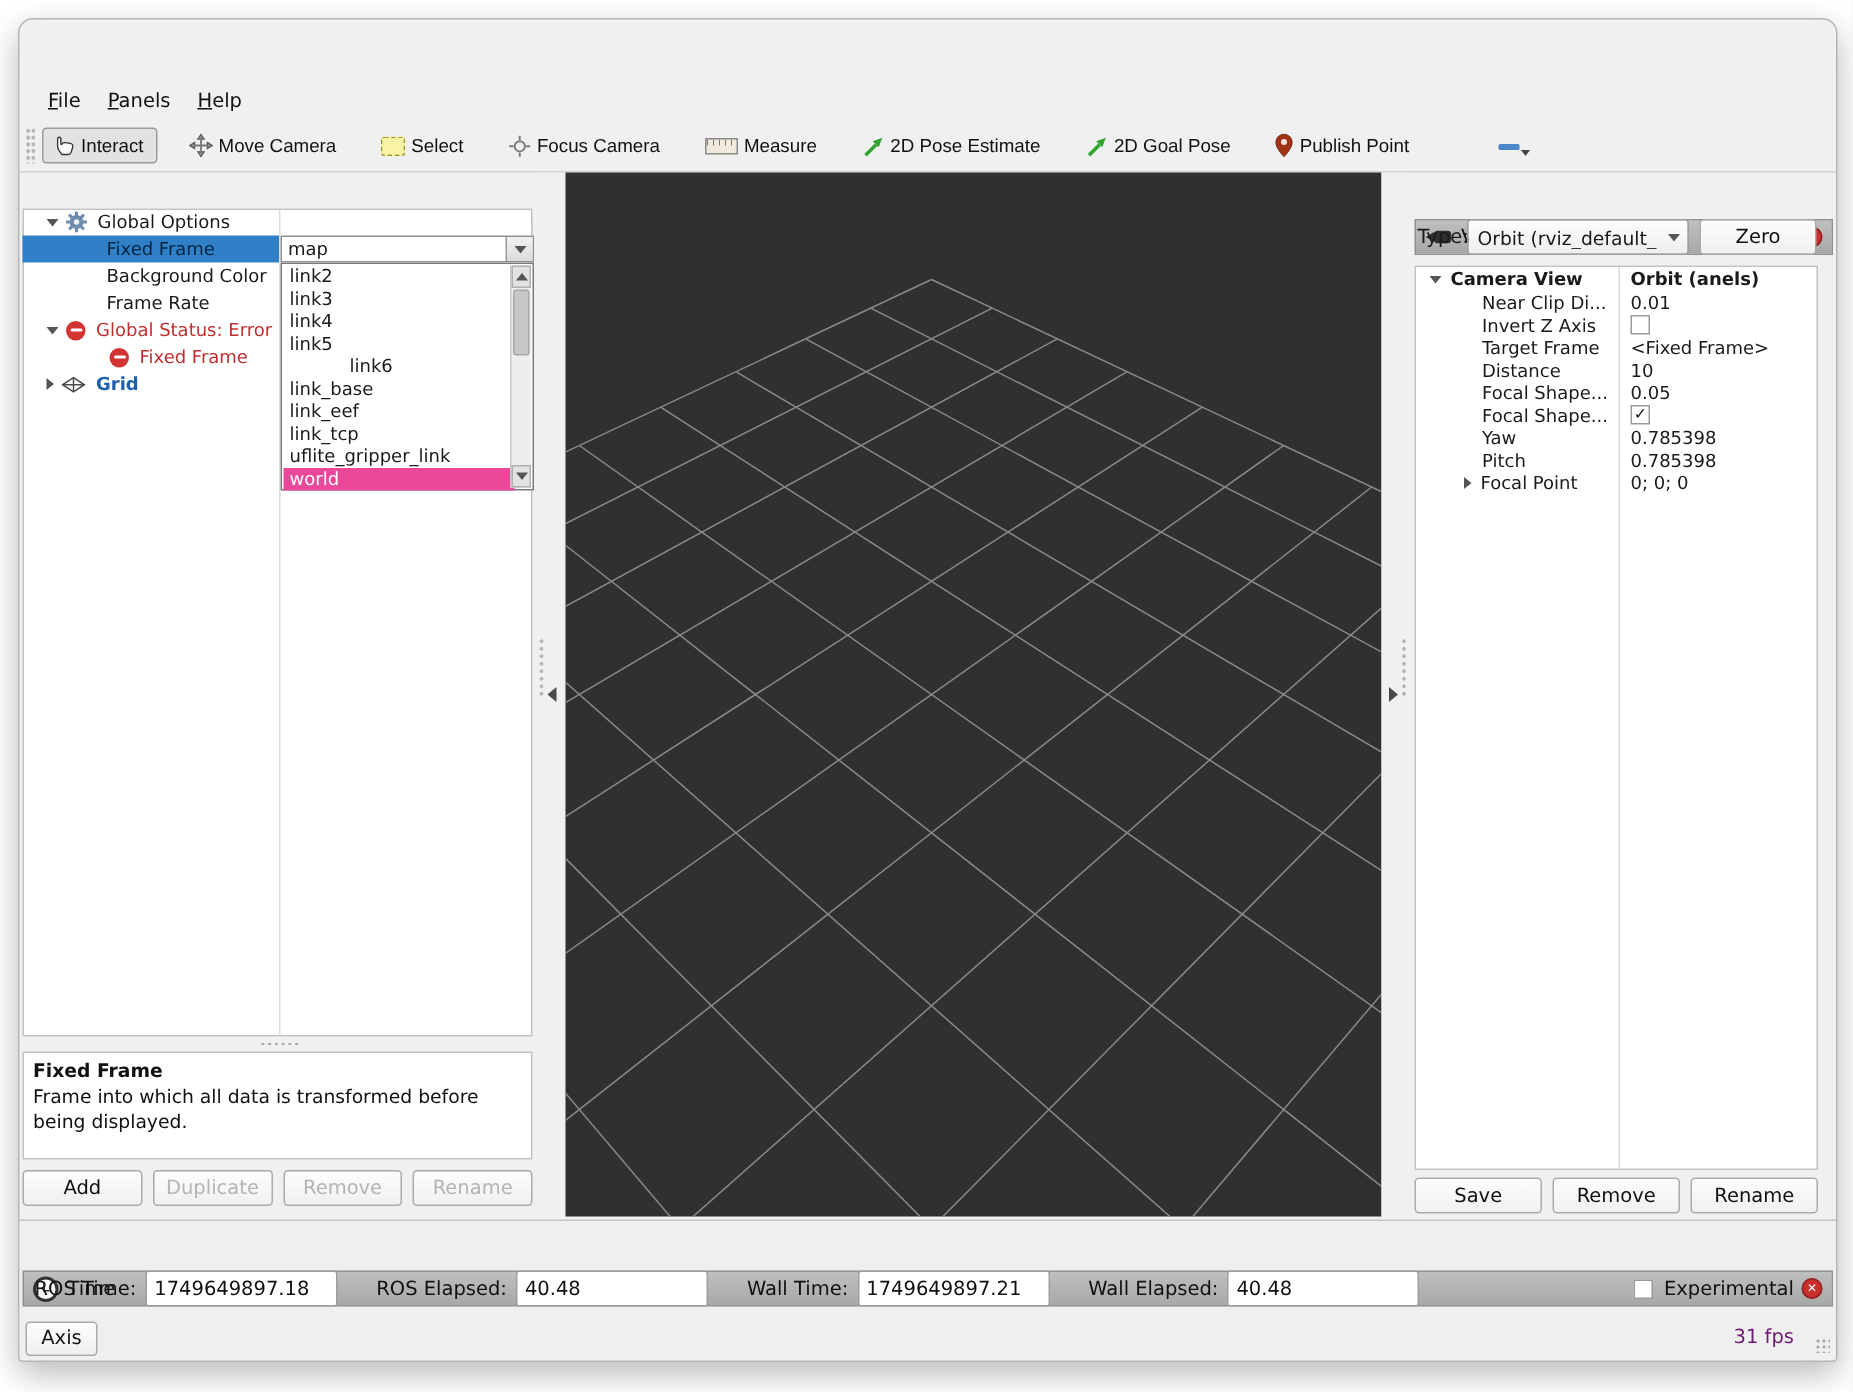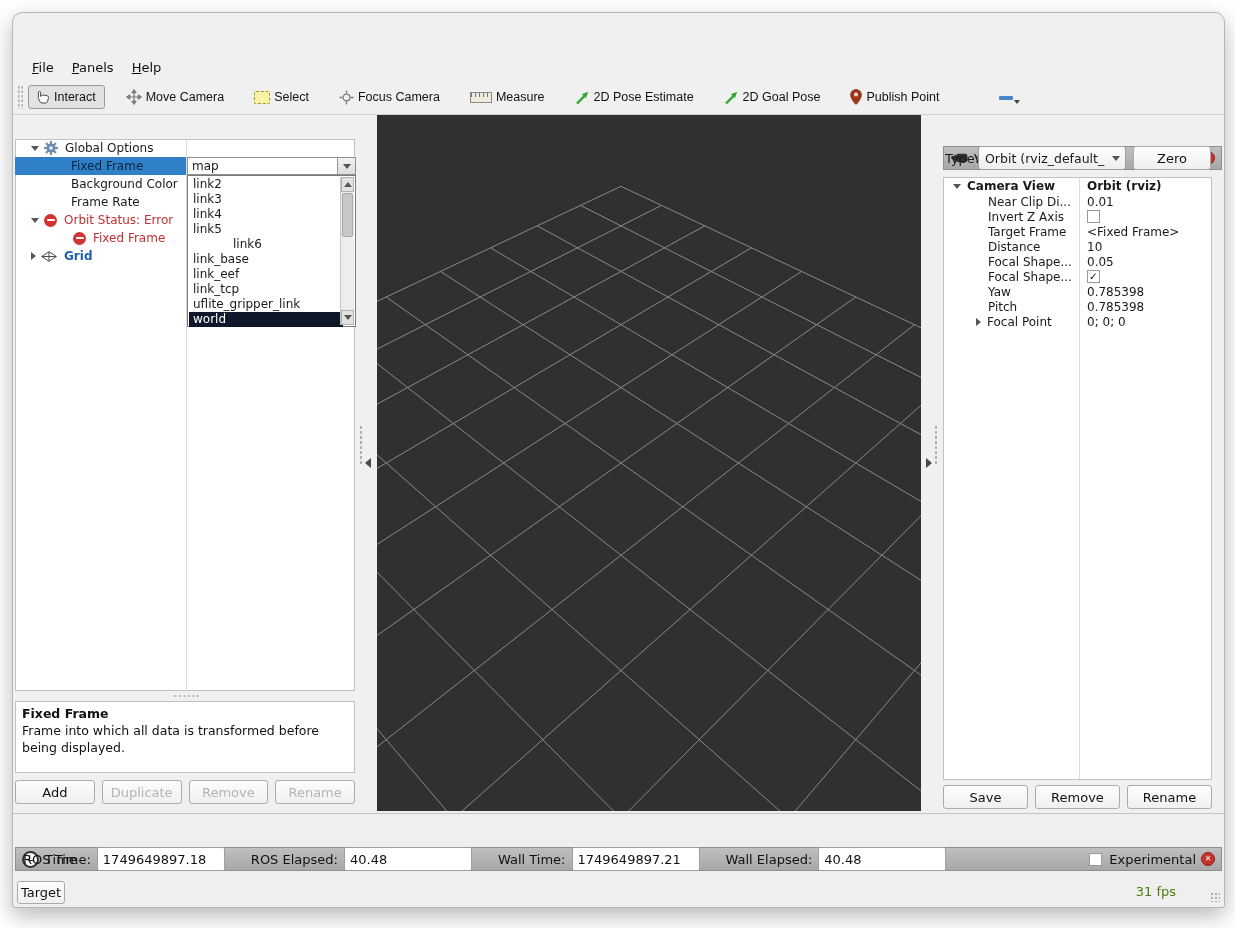--- a/index.html
+++ b/index.html
@@ -64,21 +64,21 @@
   
   .combo{position:absolute;background:#fff;border:1px solid #8f8f8f;box-sizing:border-box;display:flex;align-items:center;font-size:12px;}
   .combo .val{flex:1;padding-left:4px;overflow:hidden;white-space:nowrap;}
   .combo .btn{width:17px;align-self:stretch;background:linear-gradient(#f2f2f2,#dcdcdc);border-left:1px solid #9a9a9a;display:flex;align-items:center;justify-content:center;}
   .rcombo{position:absolute;border:1px solid #9f9f9f;border-radius:3px;background:linear-gradient(#fdfdfd,#eeeeee);display:flex;align-items:center;box-sizing:border-box;font-size:12.5px;}
   .rcombo .val{flex:1;padding-left:6px;overflow:hidden;white-space:nowrap;}
   .rcombo .btn{width:18px;display:flex;align-items:center;justify-content:center;}
   
   .ddlist{position:absolute;background:#fff;border:1px solid #7a7a7a;box-sizing:border-box;z-index:30;}
   .dditem{position:absolute;left:1px;height:15px;line-height:15px;font-size:12px;padding-left:4px;white-space:nowrap;overflow:hidden;}
-  .dditem.hl{background:#0f172a;color:#ffffff;}
+  .dditem.hl{background:#ec4899;color:#ffffff;}
   .sbar{position:absolute;top:1px;bottom:1px;width:14px;right:1px;background:#ededed;border-left:1px solid #c5c5c5;box-sizing:border-box;}
   .sbtn{position:absolute;left:0;width:13px;height:15px;background:#e2e2e2;border:1px solid #b0b0b0;box-sizing:border-box;display:flex;align-items:center;justify-content:center;}
   .sthumb{position:absolute;left:1px;width:11px;background:#c7c7c7;border:1px solid #a8a8a8;border-radius:2px;box-sizing:border-box;}
   
   .btn-std{background:linear-gradient(#fdfdfd,#f0f0f0);border:1px solid #ababab;border-radius:3px;font-size:13px;color:#111;display:flex;align-items:center;justify-content:center;box-sizing:border-box;font-family:inherit;}
   .btn-std.disabled{color:#b4b4b4;}
   .btnrow{position:absolute;display:flex;gap:7px;justify-content:space-between;}
   .btnrow .btn-std{flex:1;height:24px;}
   
   .helpbox{position:absolute;background:#fff;border:1px solid #c2c2c2;box-sizing:border-box;padding:4px 6px;font-size:12.5px;line-height:1.35;color:#111;}
@@ -93,21 +93,21 @@
   .vrow .name{overflow:hidden;}
   .vrow .value{position:absolute;left:138px;top:0;height:100%;display:flex;align-items:center;padding-left:4px;}
   .vrow.bold{font-weight:bold;height:16px;}
   .cb{width:13px;height:13px;background:#fff;border:1px solid #9a9a9a;box-sizing:border-box;display:inline-flex;align-items:center;justify-content:center;font-size:10.5px;font-weight:bold;color:#111;line-height:1;}
   
   .timepanel{position:absolute;left:0;top:800px;width:100%;height:92px;background:#efefef;border-top:1px solid #c4c4c4;}
   .tfield-label{font-size:13px;color:#111;margin-right:6px;white-space:nowrap;}
   .tfield-input{width:128px;height:24px;border:1px solid #9f9f9f;border-radius:2px;background:#fff;font-family:inherit;font-size:13px;padding:0 5px;box-sizing:border-box;color:#111;margin-right:26px;}
   .fieldsrow{position:absolute;left:10px;top:33px;display:flex;align-items:center;}
   .expwrap{position:absolute;right:28px;top:38px;display:flex;align-items:center;gap:7px;font-size:13px;color:#111;}
-  .fps{position:absolute;right:48px;top:70px;font-size:13px;color:#4d7c0f;}
+  .fps{position:absolute;right:28px;top:70px;font-size:13px;color:#701a75;}
   .corner-grip{position:absolute;right:4px;bottom:4px;width:10px;height:10px;background-image:radial-gradient(#a9a9a9 1px,transparent 1.1px);background-size:4px 4px;}
 </style>
 </head>
 <body>
 
 <div class="window">
 
 
   <div class="menubar">
       <span class="menu-item"><u>F</u>ile</span>
@@ -224,21 +224,21 @@
         <span style="width: 54px;"></span>
         <span class="lbl">Background Color</span>
       </div>
       <div class="trow" style="left: 2px; top: 180px; width: 340px;">
         <span style="width: 54px;"></span>
         <span class="lbl">Frame Rate</span>
       </div>
       <div class="trow" style="left: 2px; top: 198px; width: 340px;">
         <span class="tri-d" style="margin: 0px 5px 0px 16px;"></span>
         <span class="ic ic-error" style="margin-right: 5px;"></span>
-        <span class="lbl err-text">Orbit Status: Error</span>
+        <span class="lbl err-text">Global Status: Error</span>
       </div>
       <div class="trow" style="left: 2px; top: 216px; width: 340px;">
         <span style="width: 58px;"></span>
         <span class="ic ic-error" style="margin-right: 5px;"></span>
         <span class="lbl err-text">Fixed Frame</span>
       </div>
       <div class="trow" style="left: 2px; top: 234px; width: 276px;">
         <span class="tri-r" style="margin: 0px 5px 0px 16px;"></span>
         <span class="ic ic-grid" style="margin-right: 5px;">
           <svg width="16" height="11" viewBox="0 0 16 11" fill="none" stroke="#4a4a4a">
@@ -342,21 +342,21 @@
         <span class="tri-d"></span>
       </span>
   </div>
   <button class="btn-std" style="position:absolute;left:1120px;top:133px;width:78px;height:24px;">Zero</button>
   <div class="white-area" style="left:930px;top:164px;width:269px;height:603px;"></div>
   <div class="vdiv" style="left:1066px;top:165px;height:601px;"></div>
   <div id="views-rows">
       <div class="vrow bold" style="left: 932px; top: 165px; width: 265px;">
         <span class="tri-d" style="margin: 0px 6px 0px 8px;"></span>
         <span class="name">Camera View</span>
-        <span class="value">Orbit (rviz)</span>
+        <span class="value">Orbit (anels)</span>
       </div>
       <div class="vrow" style="left: 932px; top: 181px; width: 265px;">
         <span style="width: 43px;"></span>
         <span class="name">Near Clip Di...</span>
         <span class="value">0.01</span>
       </div>
       <div class="vrow" style="left: 932px; top: 196px; width: 265px;">
         <span style="width: 43px;"></span>
         <span class="name">Invert Z Axis</span>
         <span class="value">
@@ -420,18 +420,18 @@
         <input class="tfield-input" type="text" value="40.48" style="">
         <span class="tfield-label">Wall Time:</span>
         <input class="tfield-input" type="text" value="1749649897.21" style="">
         <span class="tfield-label">Wall Elapsed:</span>
         <input class="tfield-input" type="text" value="40.48" style="">
       </div>
     <div class="expwrap">
       <span class="cb"></span>
       <span>Experimental</span>
     </div>
-    <button class="btn-std" style="position:absolute;left:4px;top:67px;width:48px;height:23px;">Target</button>
+    <button class="btn-std" style="position:absolute;left:4px;top:67px;width:48px;height:23px;">Axis</button>
     <div class="fps">31 fps</div>
     <div class="corner-grip"></div>
   </div>
 
 </div>
 
 </body></html>

